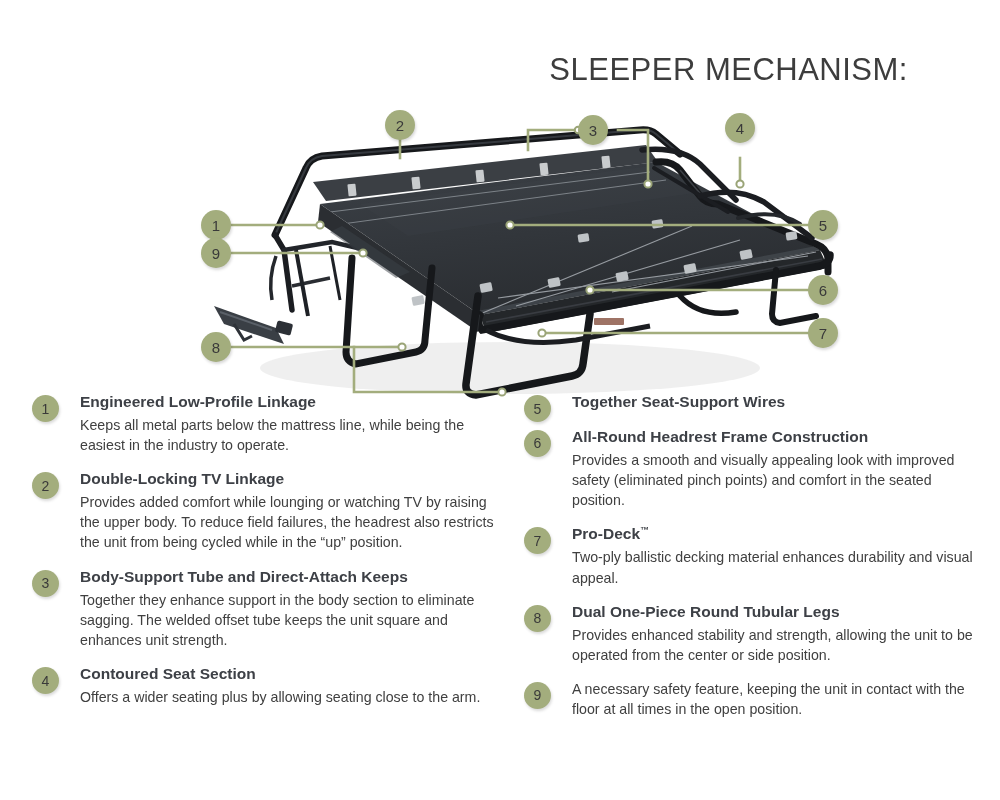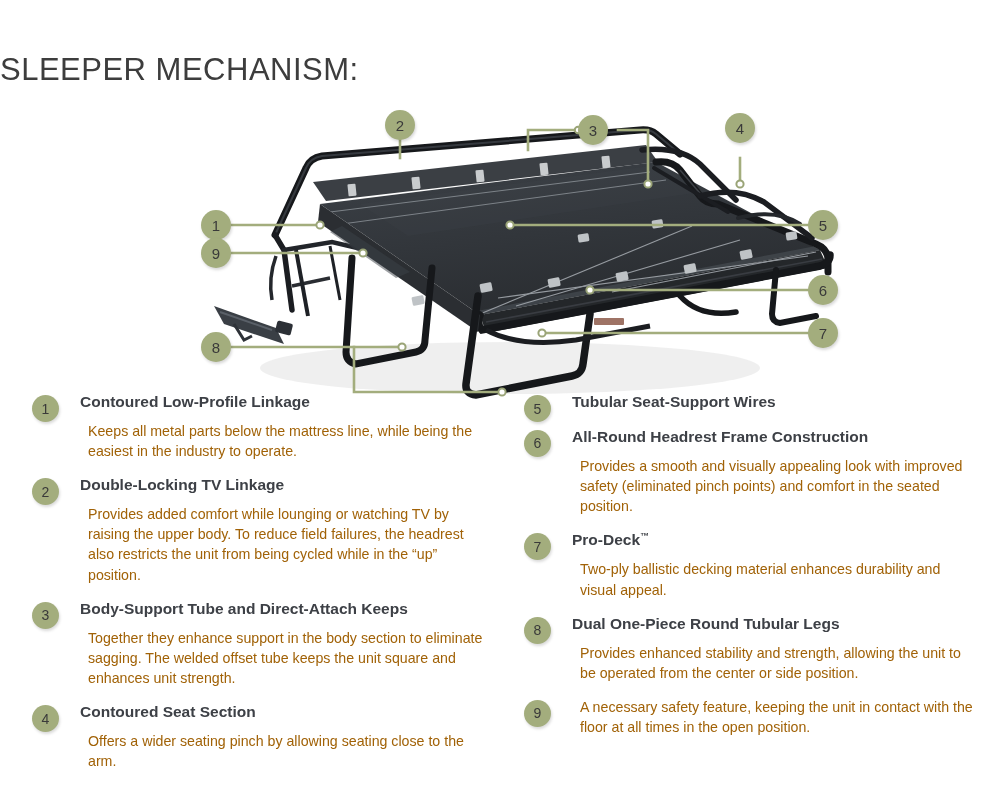--- a/index.html
+++ b/index.html
@@ -16,21 +16,21 @@
     color: #3f3f3f;
     -webkit-font-smoothing: antialiased;
   }
 
   
   .page-title {
     position: absolute;
     top: 52px;
     left: 0;
     width: 908px;
-    text-align: left;
+    text-align: right;
     font-size: 31px;
     font-weight: 400;
     letter-spacing: 0.5px;
     color: #3d3d3d;
   }
 
   
   .diagram {
     position: absolute;
     left: 180px;
@@ -93,23 +93,23 @@
   .feature-title {
     font-size: 15.5px;
     font-weight: bold;
     color: #3d4046;
     line-height: 1.35;
     margin: 0 0 2px 0;
   }
   .feature-desc {
     font-size: 14.2px;
     font-weight: 400;
-    color: #a16207;
+    color: #404040;
     line-height: 1.42;
-    margin: 8px;
+    margin: 0;
   }
   .tm { font-size: 9px; vertical-align: super; }
 </style>
 </head>
 <body>
 
 <div class="page-title">SLEEPER MECHANISM:</div>
 
 <div class="diagram">
   <svg width="680" height="300" viewBox="0 0 680 300">
@@ -285,49 +285,49 @@
   <div class="callout-badge" style="left:21px;  top:232px;">8</div>
   <div class="callout-badge" style="left:21px;  top:138px;">9</div>
 </div>
 
 <div class="features">
 
   <div class="col col-left">
 
     <div class="feature">
       <div class="feature-badge">1</div>
-      <p class="feature-title">Contoured Low-Profile Linkage</p>
+      <p class="feature-title">Engineered Low-Profile Linkage</p>
       <p class="feature-desc">Keeps all metal parts below the mattress line, while being the easiest in the industry to operate.</p>
     </div>
 
     <div class="feature">
       <div class="feature-badge">2</div>
       <p class="feature-title">Double-Locking TV Linkage</p>
       <p class="feature-desc">Provides added comfort while lounging or watching TV by raising the upper body. To reduce field failures, the headrest also restricts the unit from being cycled while in the “up” position.</p>
     </div>
 
     <div class="feature">
       <div class="feature-badge">3</div>
       <p class="feature-title">Body-Support Tube and Direct-Attach Keeps</p>
       <p class="feature-desc">Together they enhance support in the body section to eliminate sagging. The welded offset tube keeps the unit square and enhances unit strength.</p>
     </div>
 
     <div class="feature">
       <div class="feature-badge">4</div>
       <p class="feature-title">Contoured Seat Section</p>
-      <p class="feature-desc">Offers a wider seating pinch by allowing seating close to the arm.</p>
+      <p class="feature-desc">Offers a wider seating plus by allowing seating close to the arm.</p>
     </div>
 
   </div>
 
   <div class="col col-right">
 
     <div class="feature">
       <div class="feature-badge">5</div>
-      <p class="feature-title">Tubular Seat-Support Wires</p>
+      <p class="feature-title">Together Seat-Support Wires</p>
     </div>
 
     <div class="feature">
       <div class="feature-badge">6</div>
       <p class="feature-title">All-Round Headrest Frame Construction</p>
       <p class="feature-desc">Provides a smooth and visually appealing look with improved safety (eliminated pinch points) and comfort in the seated position.</p>
     </div>
 
     <div class="feature">
       <div class="feature-badge">7</div>

